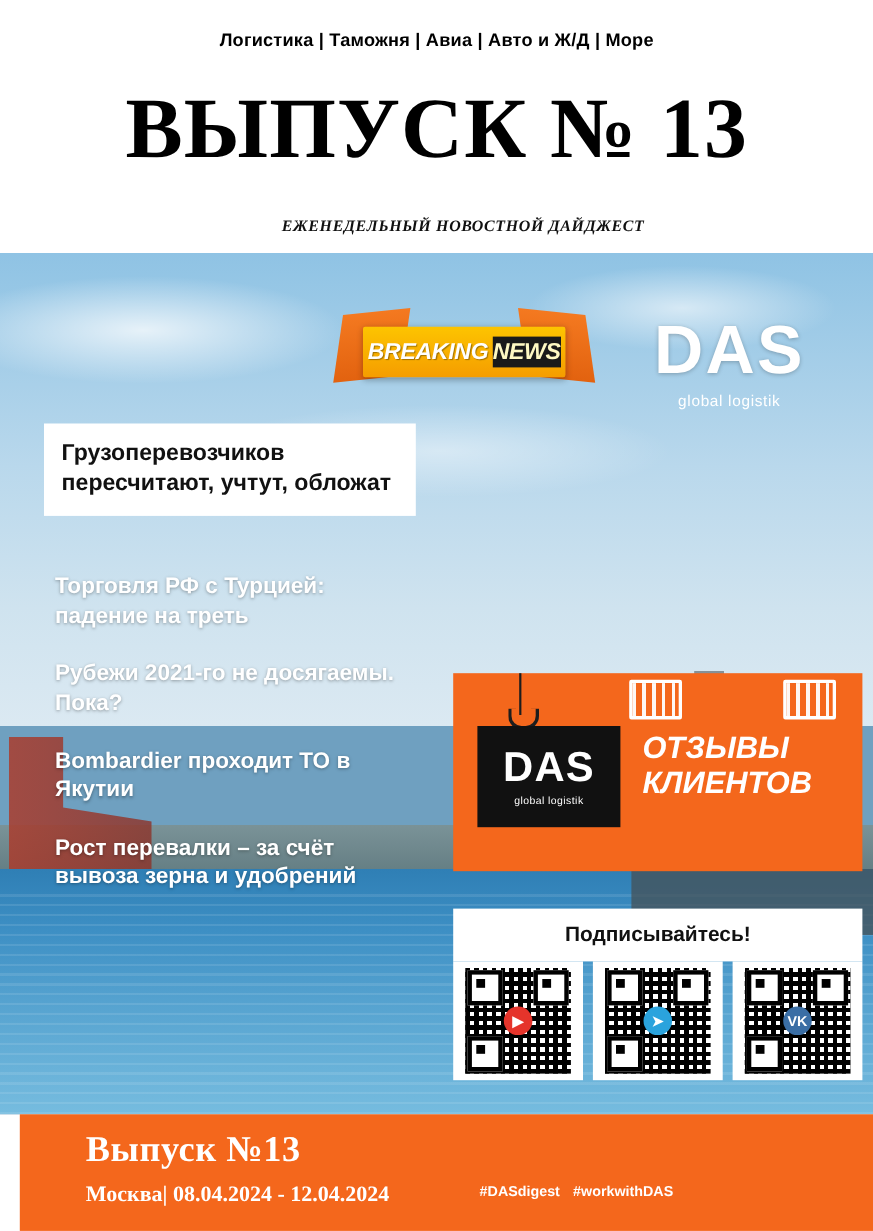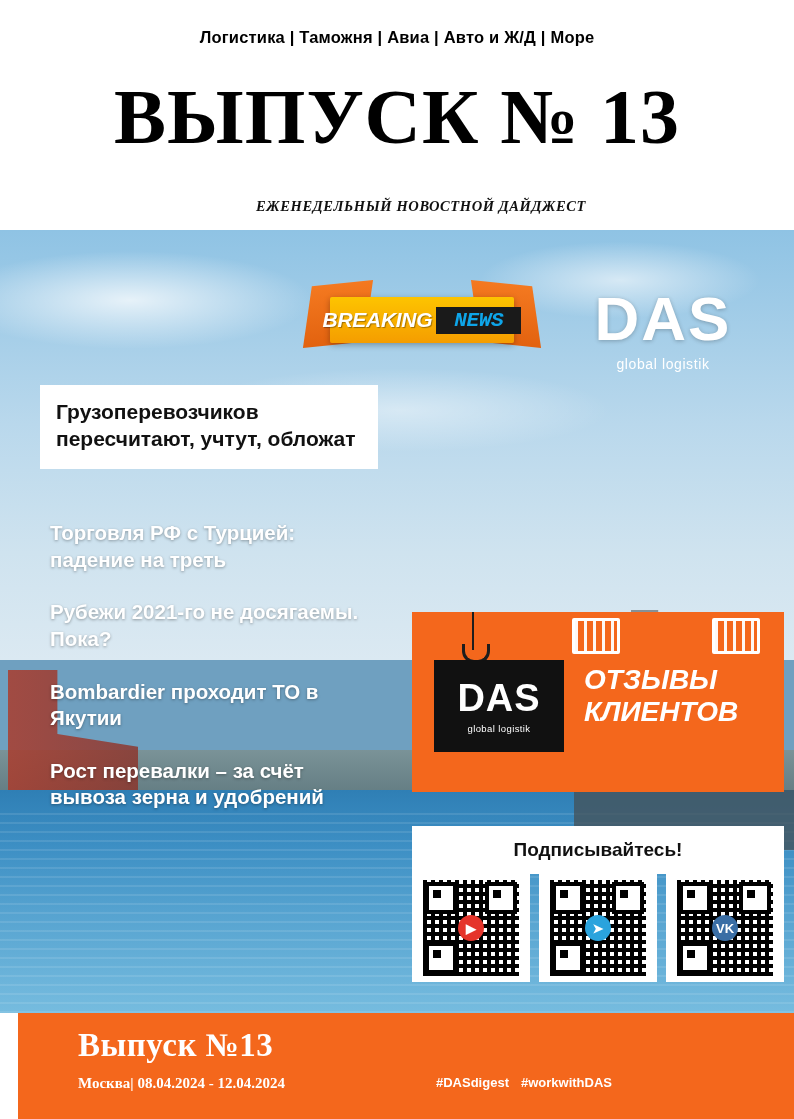--- a/index.html
+++ b/index.html
@@ -225,24 +225,23 @@
     align-items: center;
     justify-content: center;
     gap: 4px;
     font-size: 21px;
     font-weight: bold;
     font-style: italic;
     letter-spacing: -0.3px;
   }
   .breaking-word1 { color: #ffffff; text-shadow: 1px 1px 1px rgba(0,0,0,0.35); }
   .breaking-word2 {
-    color: #0ea5e9;
+    color: #fef9c3;
     background: #1a1a1a;
-    padding: 2px 18px;
-    font-family: Liberation Mono, monospace;
+    padding: 2px 0;
   }
 
   
   .das-logo {
     position: absolute;
     left: 568px; top: 58px;
     width: 190px;
     text-align: center;
     color: #ffffff;
   }
@@ -444,21 +443,21 @@
     left: 60px; top: 14px;
     font-family: "Liberation Serif", serif;
     font-size: 33px;
     font-weight: bold;
     letter-spacing: 0.5px;
   }
   .footer-date {
     position: absolute;
     left: 60px; top: 62px;
     font-family: "Liberation Serif", serif;
-    font-size: 15px;
+    font-size: 20px;
     font-weight: bold;
   }
   .footer-tags {
     position: absolute;
     left: 418px; top: 62px;
     display: flex;
     gap: 12px;
     font-family: Liberation Sans, sans-serif;
     font-size: 13px;
     font-weight: bold;

